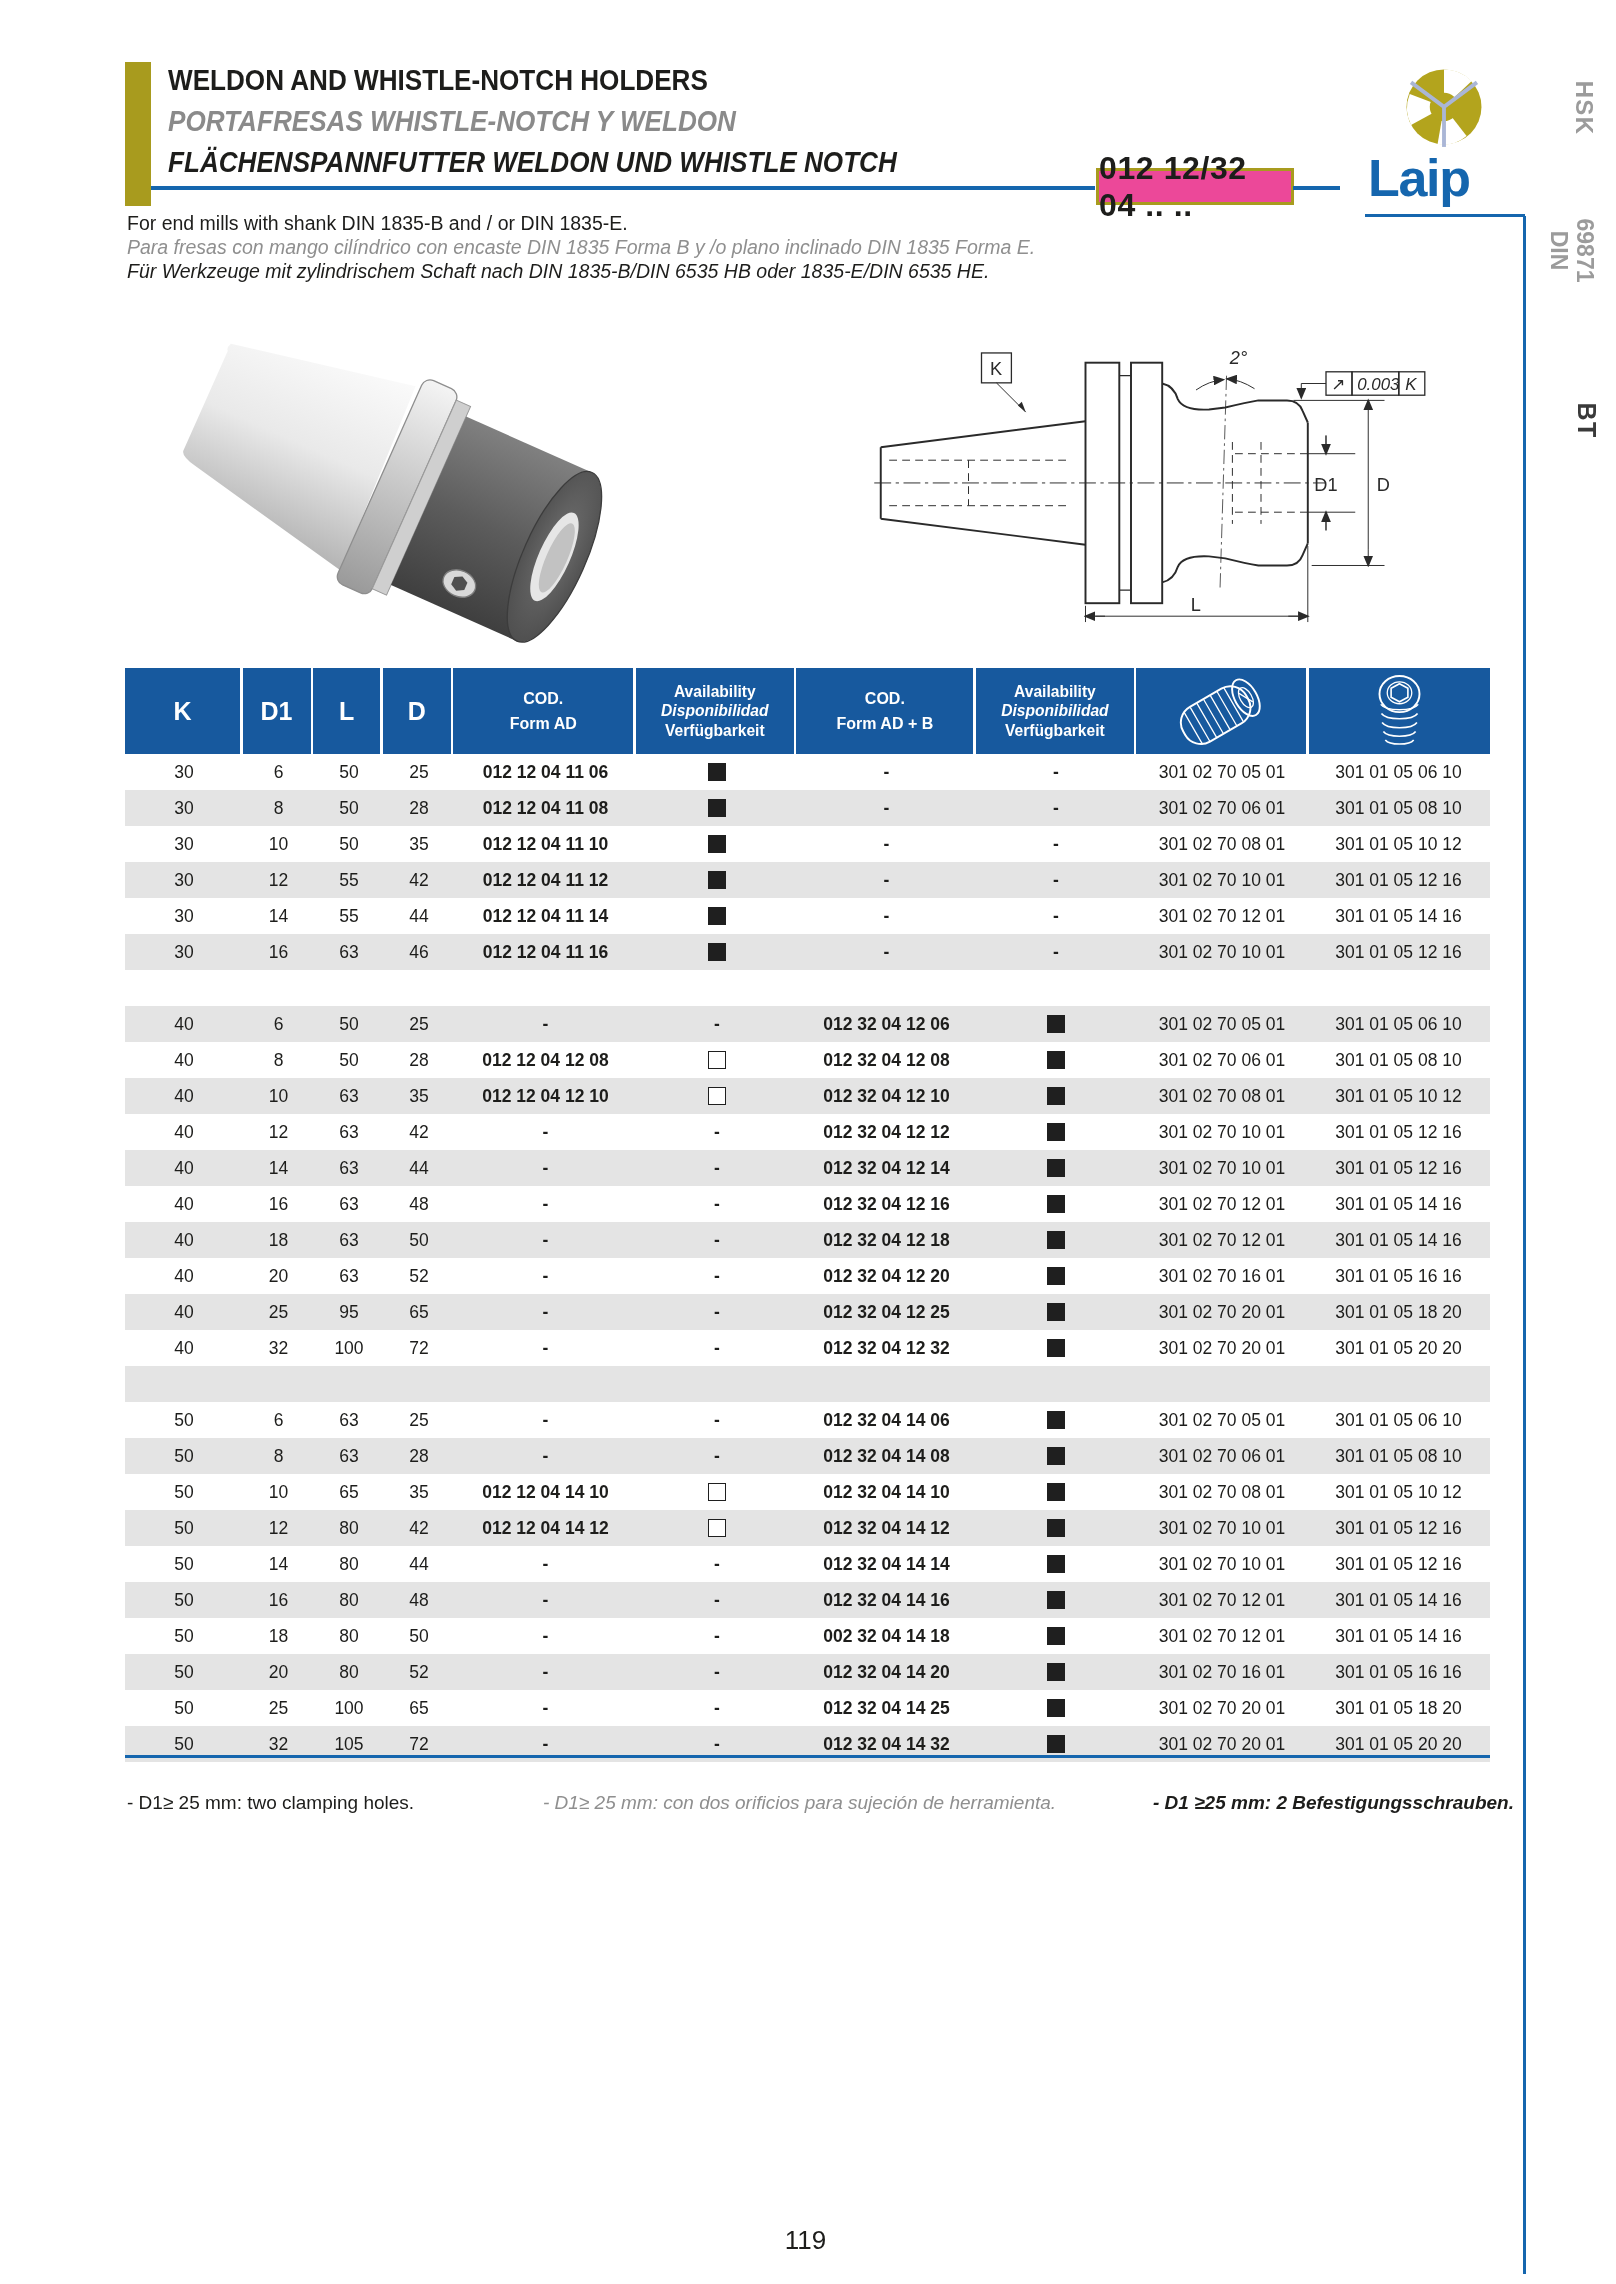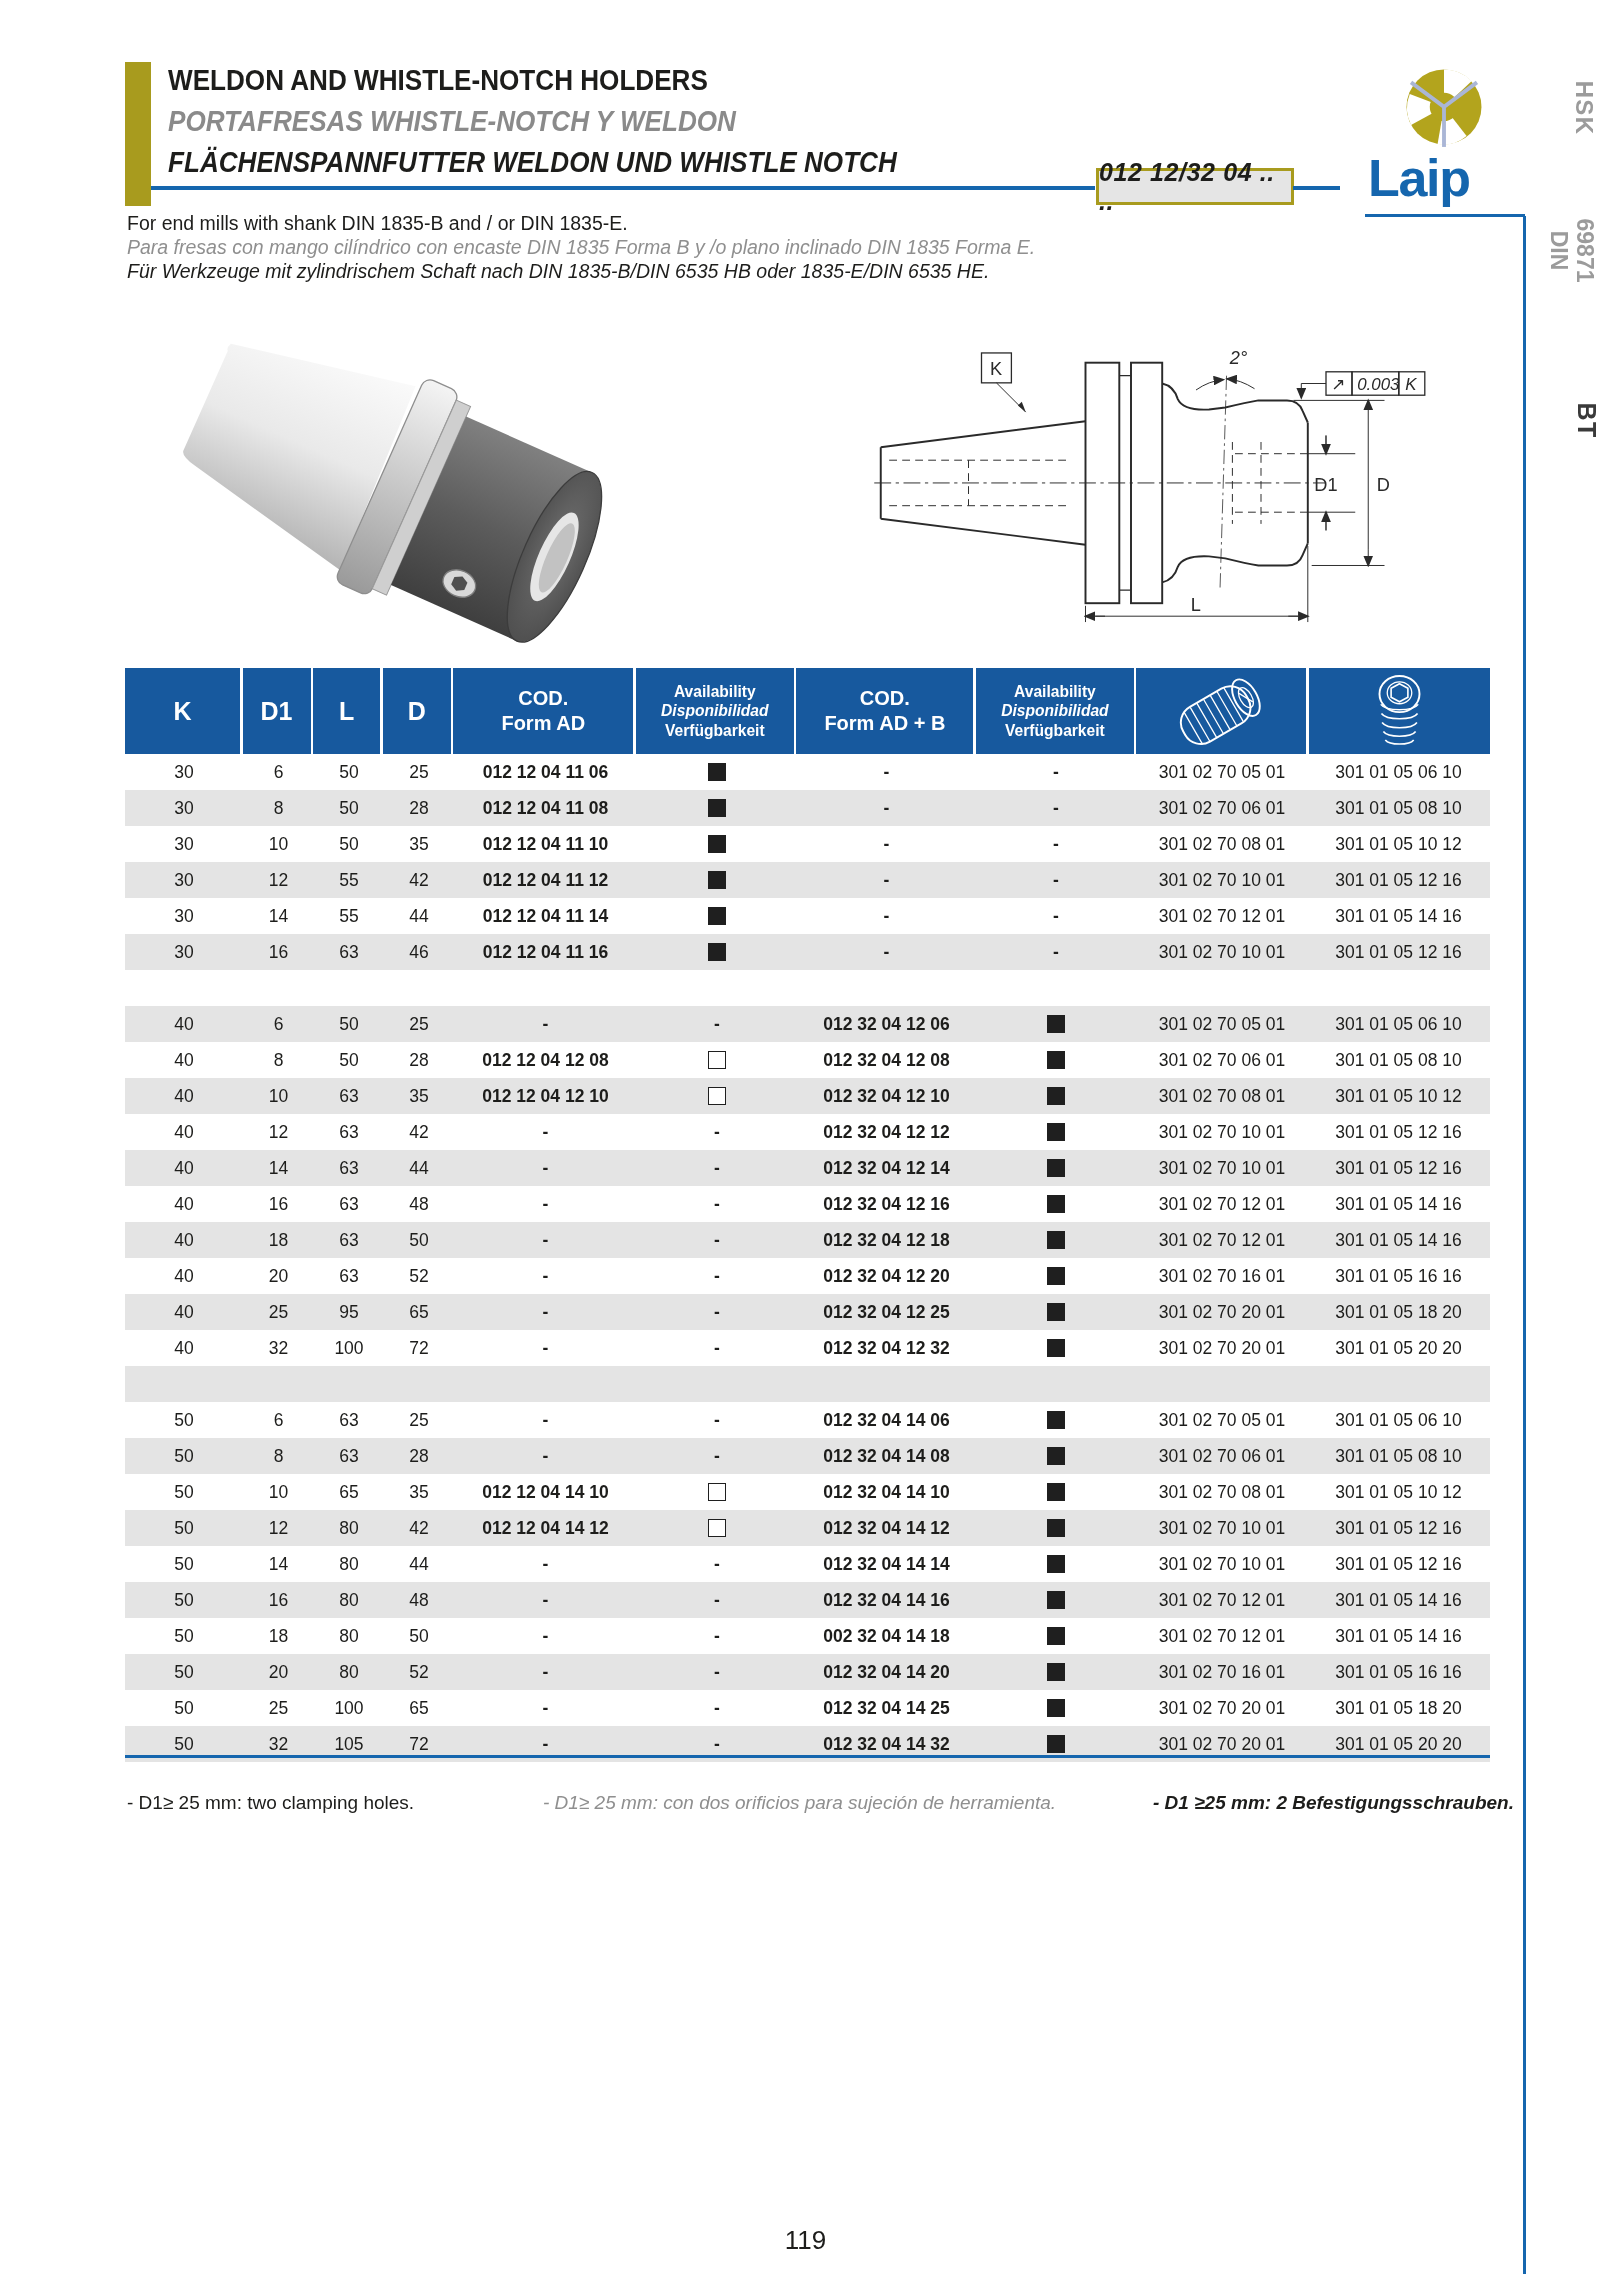--- a/index.html
+++ b/index.html
@@ -8,23 +8,23 @@
 
   
   .gold-bar{position:absolute;left:125px;top:62px;width:26px;height:144px;background:#a89b1e;}
   .titles{position:absolute;left:168px;top:60px;}
   .title{white-space:nowrap;transform:scaleX(.9);transform-origin:left center;
          font-weight:bold;font-size:29px;line-height:41px;}
   .title.es{color:#8a8a8a;font-style:italic;}
   .title.de{font-style:italic;}
   .blue-rule{position:absolute;background:#1566ae;height:3.9px;}
   .code-box{position:absolute;left:1096px;top:168px;width:198px;height:37px;
-            border:3.2px solid #a89b1e;background:#e5e5e5;box-sizing:border-box;
+            border:3.2px solid #a89b1e;background:#ec4899;box-sizing:border-box;
             display:flex;align-items:center;justify-content:center;
-            font-weight:bold;font-size:25px;letter-spacing:0.6px;font-style:italic;}
+            font-weight:bold;font-size:32px;letter-spacing:0.6px;}
   .intro{position:absolute;left:127px;top:211px;font-size:19.5px;line-height:24px;}
   .intro .es{color:#8f8f8f;font-style:italic;}
   .intro .de{font-style:italic;}
 
   
   .logo-icon{position:absolute;left:1402px;top:68px;}
   .logo-text{position:absolute;left:1368px;top:148px;font-size:52px;font-weight:bold;
              color:#1566ae;letter-spacing:-1.3px;}
   .logo-underline{position:absolute;left:1365px;top:214px;width:160px;height:3.2px;background:#1566ae;}
   .right-vline{position:absolute;left:1523px;top:216px;width:3.2px;height:2058px;background:#1566ae;}
@@ -35,21 +35,21 @@
   .tab-din2{left:1537px;top:237px;width:94px;font-size:23px;color:#9b9b9b;}
   .tab-bt{left:1541px;top:406px;width:91px;font-size:25px;color:#3a3a3a;letter-spacing:1.3px;}
 
   
   .thead{position:absolute;left:125px;top:668px;width:1365px;height:86px;display:flex;gap:2.6px;}
   .hcell{background:#17599e;color:#fff;display:flex;flex-direction:column;
          align-items:center;justify-content:center;text-align:center;}
   .hc0{width:115px}.hc1{width:68px}.hc2{width:67px}.hc3{width:68px}.hc4{width:180px}
   .hc5{width:158px}.hc6{width:177px}.hc7{width:158px}.hc8{width:170px}.hc9{width:181px}
   .hbig{font-size:25px;font-weight:bold;}
-  .hcod{font-size:20px;font-weight:bold;line-height:25px;}
+  .hcod{font-size:16px;font-weight:bold;line-height:25px;}
   .hav{font-size:15.6px;font-weight:bold;line-height:19.5px;}
   .hav .it{font-style:italic;}
   .tbody{position:absolute;left:125px;top:754px;width:1365px;}
   .trow{display:flex;height:36px;}
   .trow.shade{background:#e4e4e4;}
   .tcell{display:flex;align-items:center;justify-content:center;font-size:17.5px;}
   .tcell:nth-child(1){width:118px}.tcell:nth-child(2){width:71px}
   .tcell:nth-child(3){width:70px}.tcell:nth-child(4){width:70px}
   .tcell:nth-child(5){width:183px;font-weight:bold}
   .tcell:nth-child(6){width:160px;font-weight:bold}

